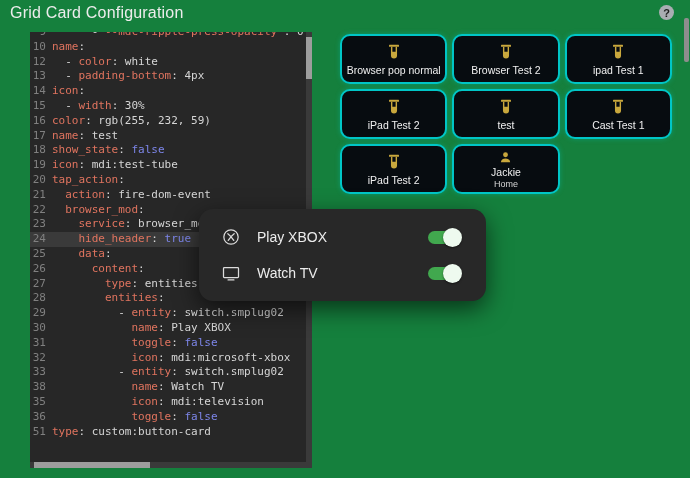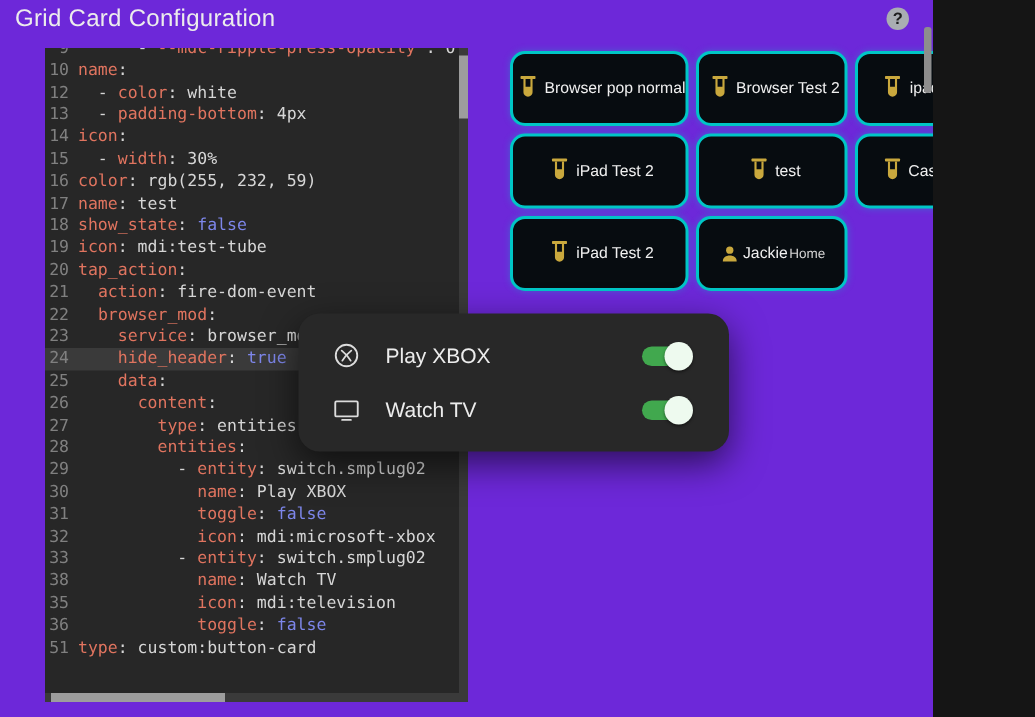--- a/index.html
+++ b/index.html
@@ -1,19 +1,19 @@
 <!DOCTYPE html>
 <html style="--accent-teal: #00c6c6; --icon-gold: #c9a83d; --toggle-green: #41a84e; --key-color: #e0745f; --bool-color: #7d86ea; --value-color: #d6d6d6;"><head>
 <meta charset="utf-8">
 <style>
   * { margin:0; padding:0; box-sizing:border-box; }
   html,body { background:#151515; }
   .stage {
-    position:relative; width:622px; height:478px; overflow:hidden;
-    background:#6d28d9; font-family:"Liberation Sans", sans-serif; color:#e4e4e4;
+    position:relative; width:690px; height:478px; overflow:hidden;
+    background:#15803d; font-family:"Liberation Sans", sans-serif; color:#e4e4e4;
   }
   
   .title {
     position:absolute; left:10px; top:4px;
     font-size:16px; font-weight:500; color:#ececec; letter-spacing:.2px;
   }
   .help {
     position:absolute; right:16px; top:5px; width:15px; height:15px;
     border-radius:50%; background:#a9adb2; color:#1d1d1d;
     font-size:11px; font-weight:bold; display:flex; align-items:center; justify-content:center;
@@ -40,21 +40,21 @@
   .htrack { position:absolute; left:0; bottom:0; width:100%; height:6px; background:#3a3a3a; }
   .hthumb { position:absolute; left:4px; bottom:0; width:116px; height:6px; background:#9d9d9d; }
   
   .preview {
     position:absolute; left:340px; top:34px; width:332px;
     display:grid; grid-template-columns:repeat(3,1fr); grid-auto-rows:50px; gap:5px;
   }
   .card {
     background:#070c10; border:2px solid var(--accent-teal,#00c6c6); border-radius:10px;
     box-shadow:0 0 5px rgba(0,198,198,.35);
-    display:flex; flex-direction:row; align-items:center; justify-content:center; gap:1px;
+    display:flex; flex-direction:column; align-items:center; justify-content:center; gap:1px;
     cursor:pointer;
   }
   .card .cicon { height:20px; display:flex; align-items:center; }
   .card .cicon svg { height:20px; width:20px; }
   .card.has-sub .cicon, .card.has-sub .cicon svg { height:15px; width:15px; }
   .card .lbl { font-size:10.5px; color:#f0f0f0; white-space:nowrap; }
   .card .sub { font-size:9px; color:#d5d5d5; }
   
   .popup {
     position:absolute; left:199px; top:209px; width:287px; height:92px;

